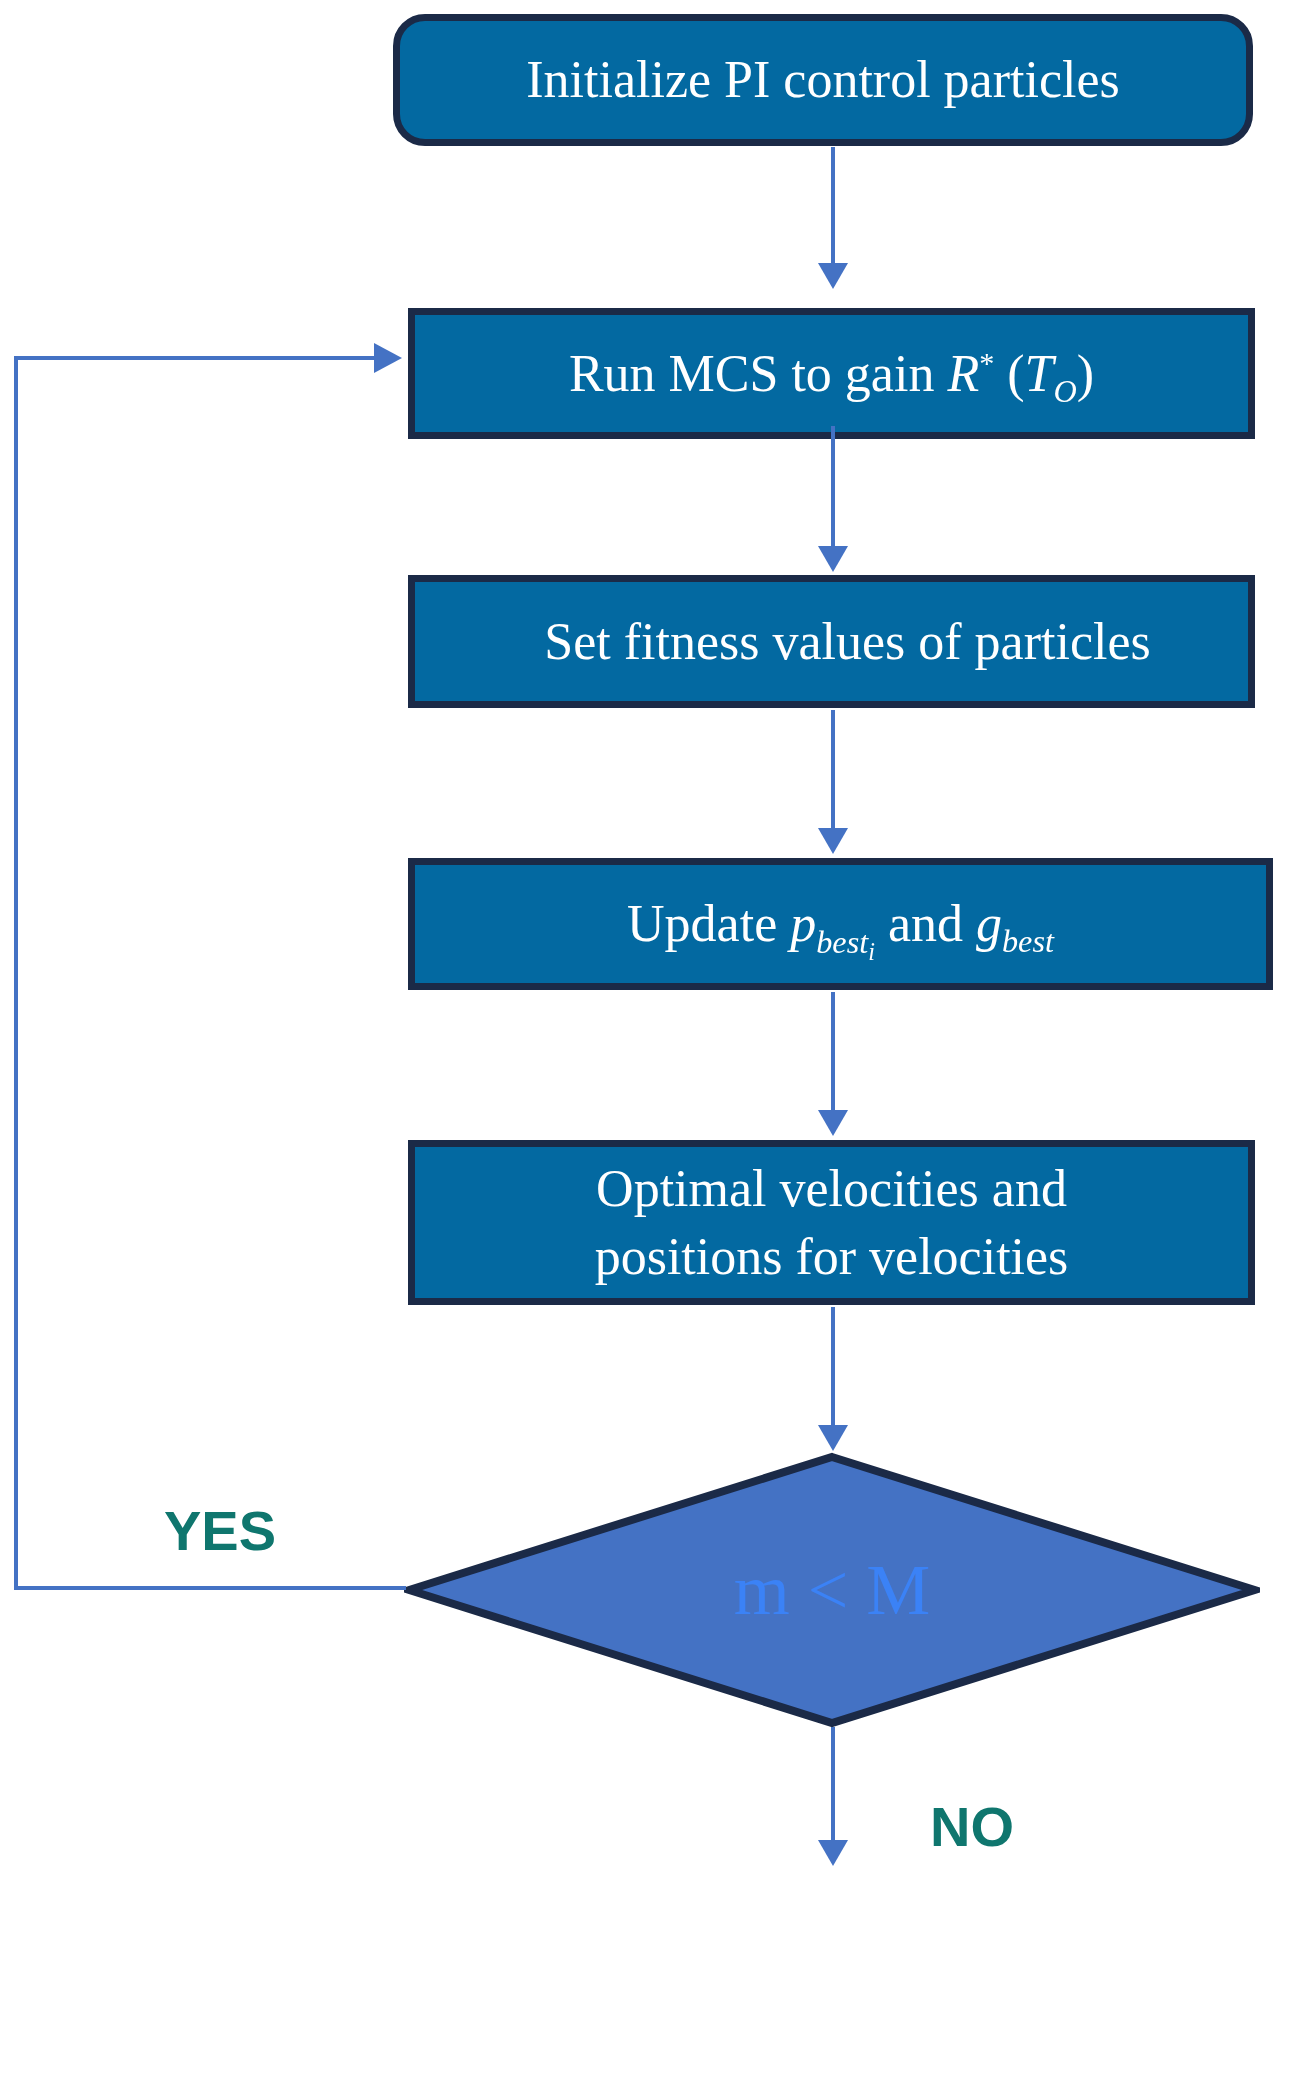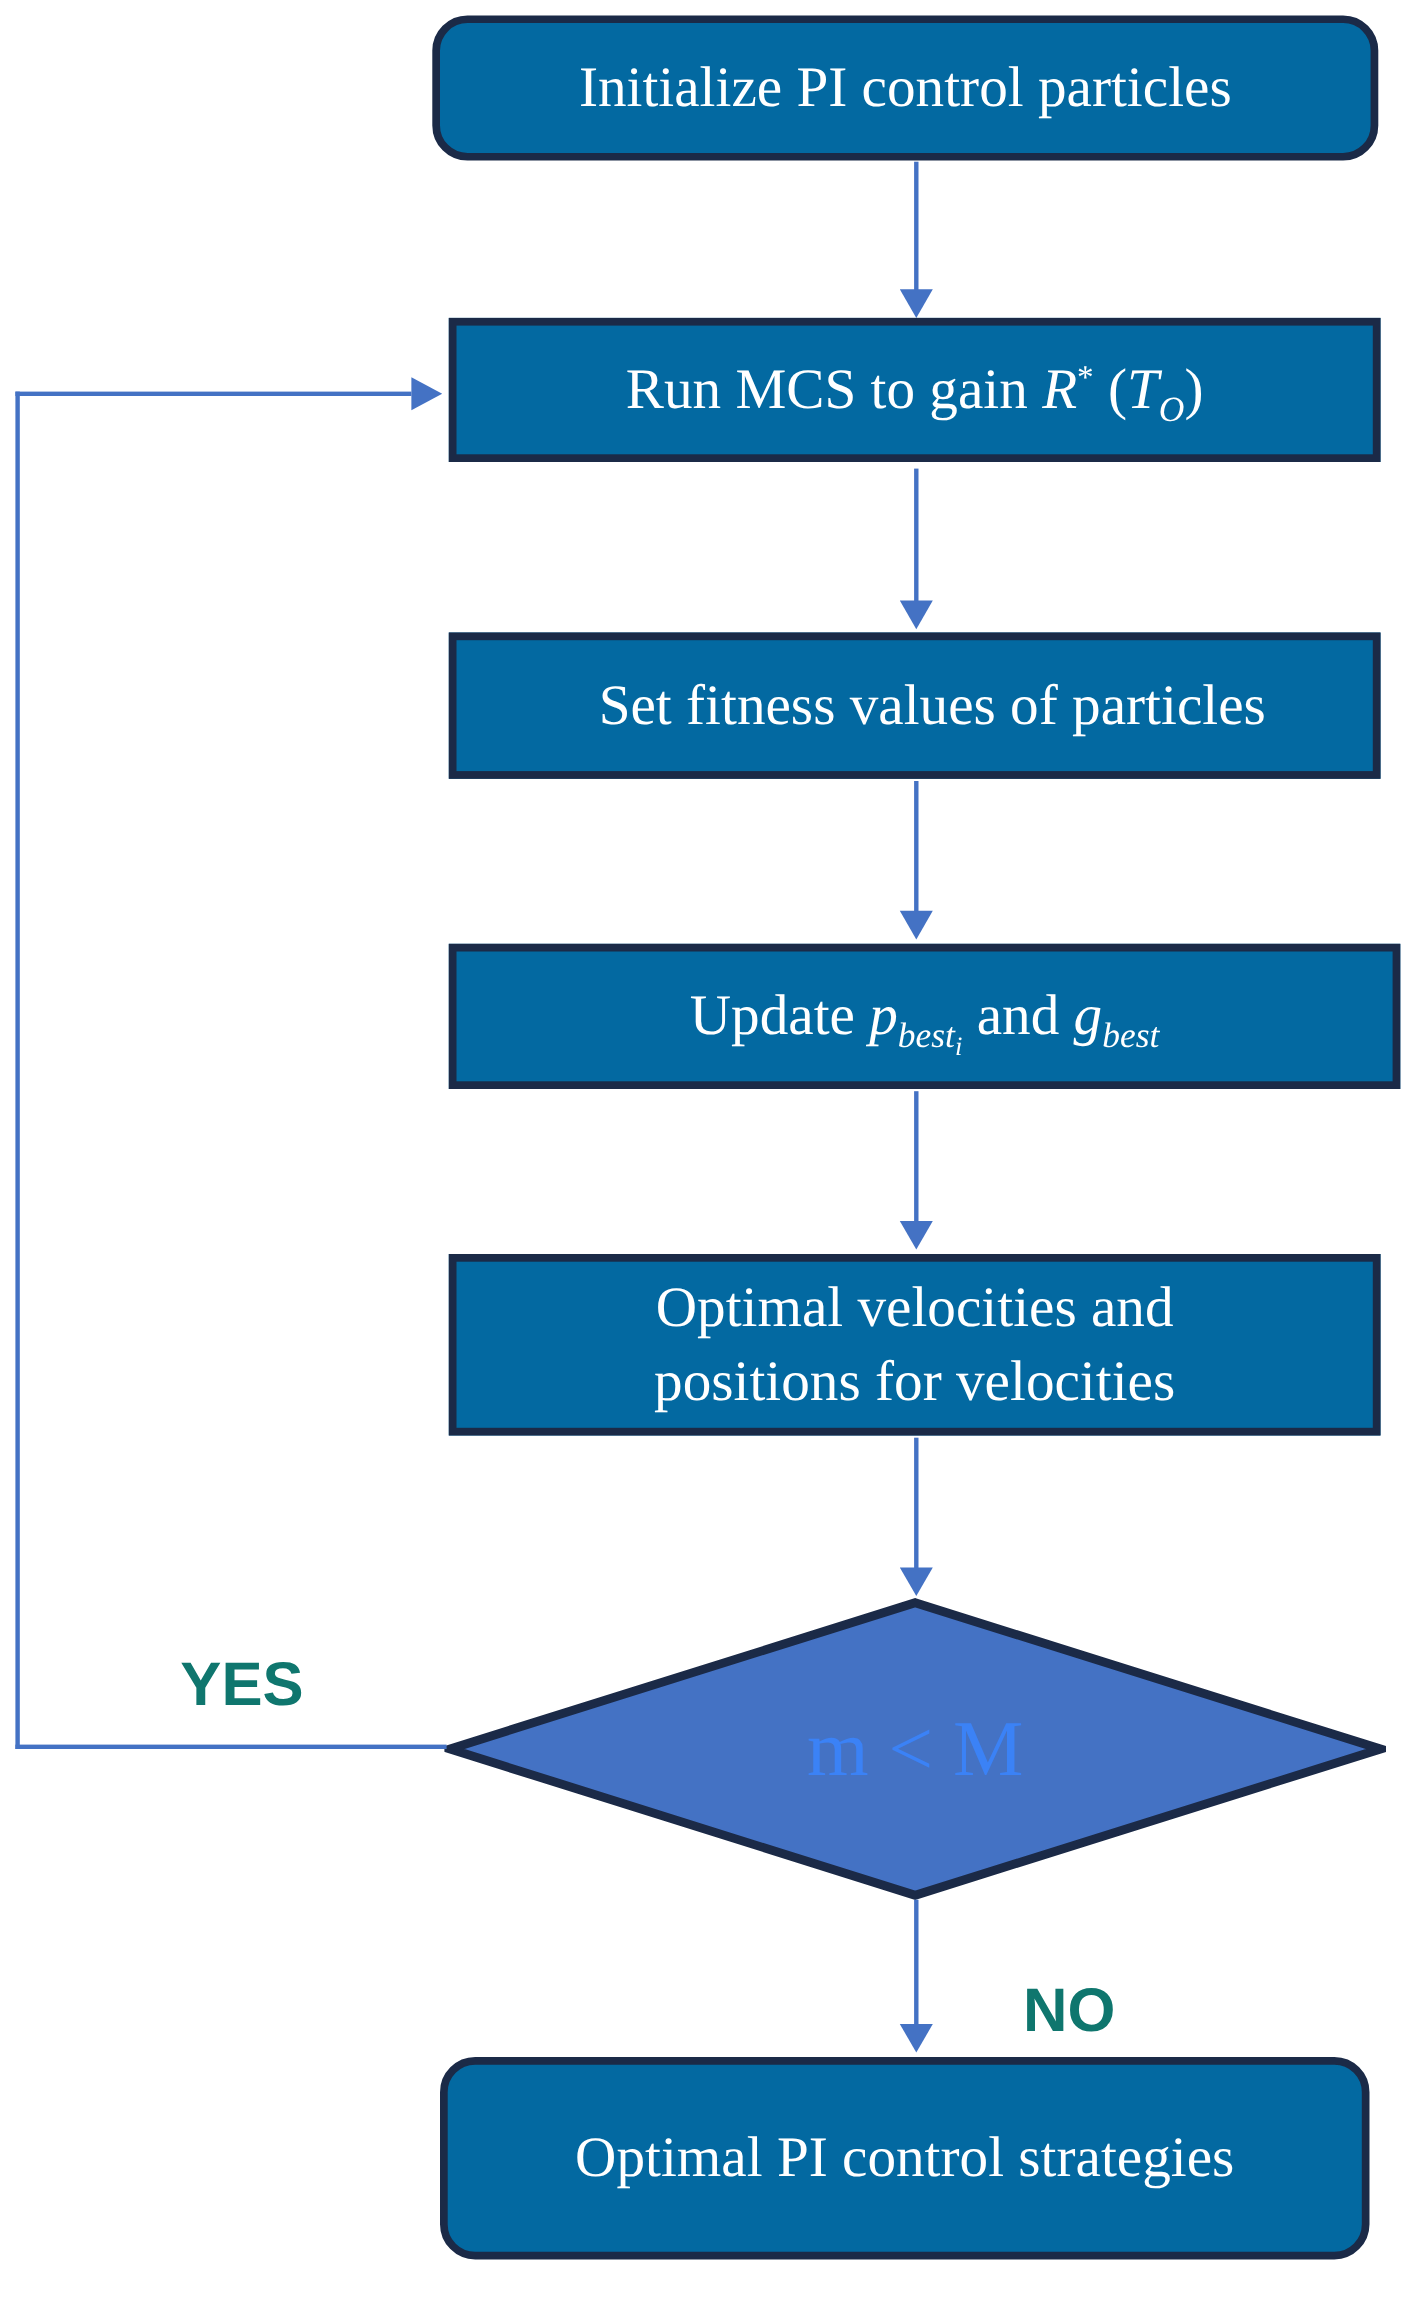--- a/index.html
+++ b/index.html
@@ -48,21 +48,21 @@
 
 <div class="canvas">
 
   <div class="node terminator" style="left:393px;top:14px;width:860px;height:132px;">
     <span>Initialize PI control particles</span>
   </div>
 
   <div class="vline" style="left:831px;top:147px;height:118px;"></div>
   <div class="head-down" style="left:818px;top:263px;"></div>
 
-  <div class="node process" style="left:408px;top:289px;width:847px;height:131px;">
+  <div class="node process" style="left:408px;top:308px;width:847px;height:131px;">
     <span>
       <span>Run MCS to gain </span><i>R</i><sup>*</sup><span> (</span><i>T</i><sub><i>O</i></sub><span>)</span>
     </span>
   </div>
 
   <div class="vline" style="left:831px;top:426px;height:122px;"></div>
   <div class="head-down" style="left:818px;top:546px;"></div>
 
   <div class="node process" style="left:408px;top:575px;width:847px;height:133px;padding-left:32px;">
     <span>Set fitness values of particles</span>
@@ -100,17 +100,14 @@
   <div class="hline" style="left:14px;top:1586px;width:392px;"></div>
   <div class="vline" style="left:14px;top:356px;height:1234px;"></div>
   <div class="hline" style="left:14px;top:356px;width:360px;"></div>
   <div class="head-right" style="left:374px;top:343px;"></div>
   <div class="branch-label" style="left:140px;top:1498px;">YES</div>
 
   <div class="vline" style="left:831px;top:1727px;height:115px;"></div>
   <div class="head-down" style="left:818px;top:1840px;"></div>
   <div class="branch-label" style="left:892px;top:1762px;margin-top:32px;">NO</div>
 
-  <div class="node terminator" style="left:400px;top:1870px;width:845px;height:184px;">
-    <span>Optimal PI control strategies</span>
-  </div>
 
 </div>
 
 </body></html>

